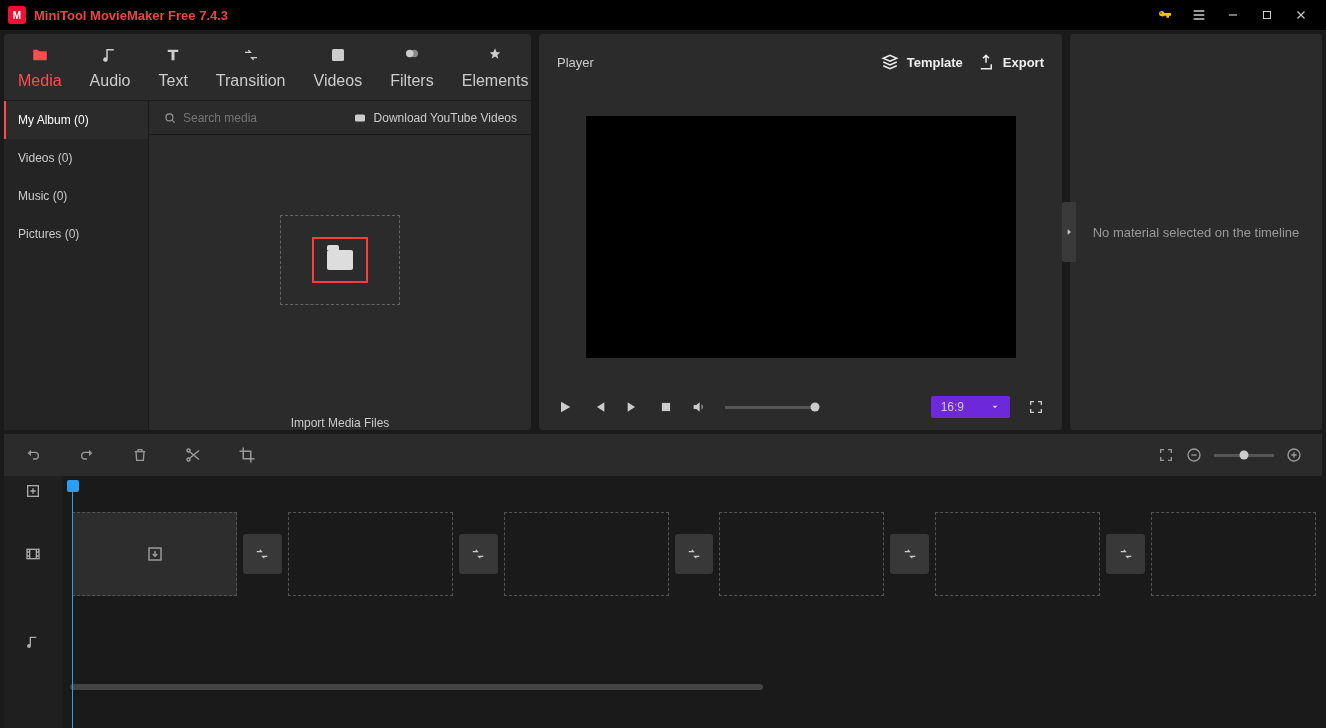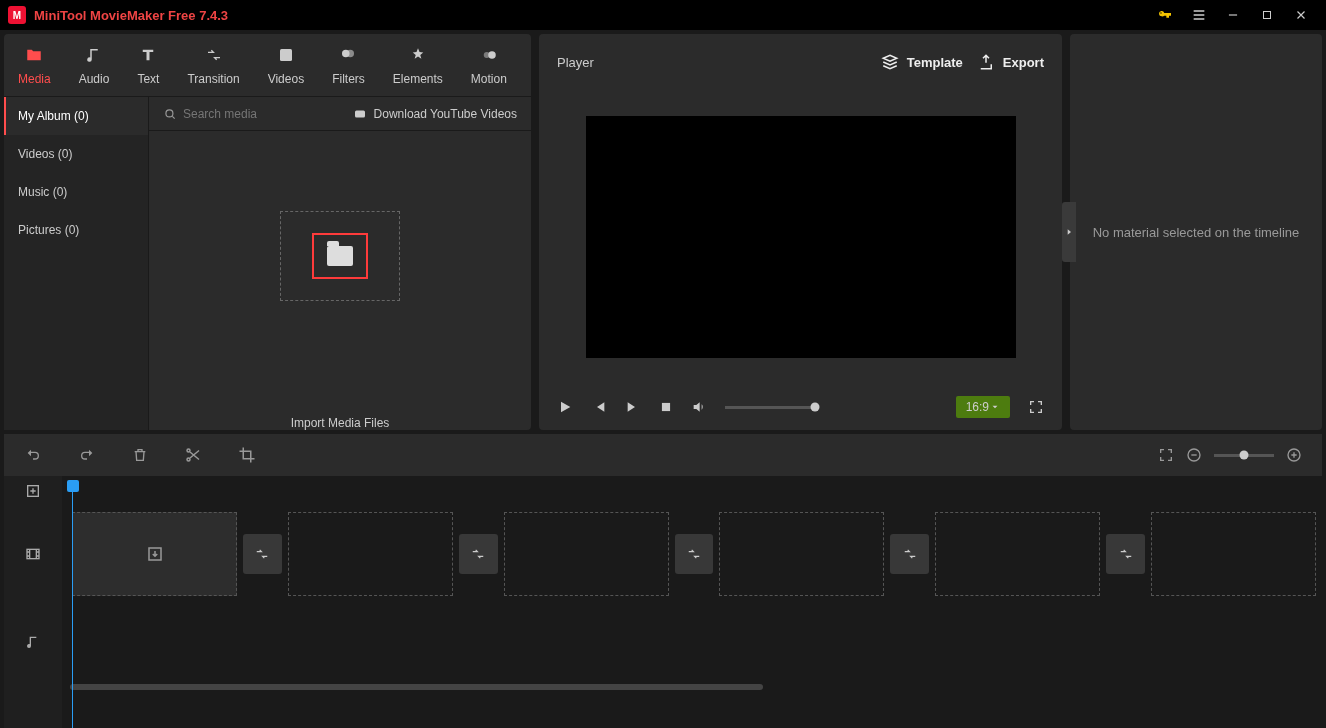--- a/index.html
+++ b/index.html
@@ -11,21 +11,21 @@
 .titlebar-right { display: flex; align-items: center; gap: 0; }
 .titlebar-btn { width: 34px; height: 30px; display: flex; align-items: center; justify-content: center; color: #ccc; cursor: pointer; }
 .key-icon { color: #f3c300; }
 .upper { display: flex; gap: 8px; height: 400px; padding: 4px 4px 0 4px; }
 .panel { background: #2b2b2b; border-radius: 4px; position: relative; }
 .left-panel { width: 527px; display:flex; flex-direction:column;}
 .mid-panel { flex: 1; display:flex; flex-direction:column; padding: 0;}
 .right-panel { width: 252px; display:flex; align-items:center; justify-content:center; color:#999; font-size:13px; position:relative;}
 .right-collapse {position:absolute; left:-8px; top:50%; transform:translateY(-50%); width:14px; height:60px; background:#3a3a3a; display:flex;align-items:center;justify-content:center; color:#ccc; border-radius:3px 0 0 3px; cursor:pointer;}
 .main-tabs { display: flex; gap: 0; padding: 10px 0; border-bottom: 1px solid #1a1a1a; }
-.main-tab { flex:0 0 auto; padding: 0 14px; display:flex; flex-direction:column; align-items:center; gap:6px; color:#ccc; cursor:pointer; font-size:12px;}
+.main-tab { flex:0 0 auto; padding: 0 14px; display:flex; flex-direction:column; align-items:center; gap:6px; color:#ccc; cursor:pointer; font-size:16px;}
 .main-tab.active { color: #ff4d4d; }
 .main-tab-icon { height:22px; display:flex; align-items:center; justify-content:center;}
 .media-body { display:flex; flex:1; min-height:0; }
 .media-sidebar { width: 145px; background:#242424; display:flex; flex-direction:column; border-right:1px solid #1a1a1a;}
 .media-side-item { padding: 12px 14px; color:#ccc; cursor:pointer; font-size:12px;}
 .media-side-item.active { background:#2b2b2b; color:#fff; border-left:2px solid #ff4d4d; padding-left:12px;}
 .media-main { flex:1; display:flex; flex-direction:column; }
 .media-toolbar { height:34px; display:flex; align-items:center; gap:10px; padding: 0 14px; color:#999; border-bottom: 1px solid #1a1a1a;}
 .search-wrap {display:flex;gap:6px;flex:1;}
 .search-input { background:transparent; border:none; color:#ccc; outline:none; font-size:12px; width:140px;}
@@ -47,21 +47,21 @@
 .prog-track { flex:1; height:3px; background:#555; position:relative;}
 .prog-thumb { position:absolute; left:0; top:50%; transform:translate(-50%,-50%); width:10px; height:10px; background:#ccc; border-radius:50%;}
 .tc-cur { color:#ff4d4d; font-size:12px;}
 .tc-sep { color:#999;}
 .tc-dur { color:#999; font-size:12px;}
 .player-controls { height:46px; padding:0 18px; display:flex; align-items:center; gap:18px;}
 .pc-btn { color:#ccc; cursor:pointer; display:flex;align-items:center;}
 .vol-track{width:90px;height:3px;background:#555;position:relative;}
 .vol-thumb{position:absolute; right:0; top:50%; transform:translate(50%,-50%); width:9px;height:9px;background:#ccc;border-radius:50%;}
 .pc-spacer{flex:1;}
-.aspect-sel { background:#4d7c0f; padding:4px 10px; display:flex; align-items:center; gap:1px; color:#ccc; border-radius:2px; cursor:pointer; font-size:12px;}
+.aspect-sel { background:#6d28d9; padding:4px 10px; display:flex; align-items:center; gap:26px; color:#ccc; border-radius:2px; cursor:pointer; font-size:12px;}
 
 .timeline-area { height: 294px; background:#1f1f1f; display:flex; flex-direction:column; margin:4px; border-radius:4px; }
 .tl-toolbar { height:42px; background:#2b2b2b; display:flex; align-items:center; padding:0 20px; gap:36px;}
 .tl-btn{color:#999; cursor:pointer;}
 .tl-toolbar .zoom { margin-left:auto; display:flex; align-items:center; gap:12px;}
 .zoom-track{width:60px;height:3px;background:#555;position:relative;}
 .zoom-thumb{position:absolute; left:50%; top:50%; transform:translate(-50%,-50%); width:9px;height:9px;background:#ccc;border-radius:50%;}
 .tl-body { flex:1; display:flex; position:relative; background:#1a1a1a;}
 .tl-gutter{width:58px; background:#1f1f1f; display:flex; flex-direction:column;}
 .tl-gutter-row{flex:0 0 auto; display:flex; align-items:center; justify-content:center; color:#aaa;}

